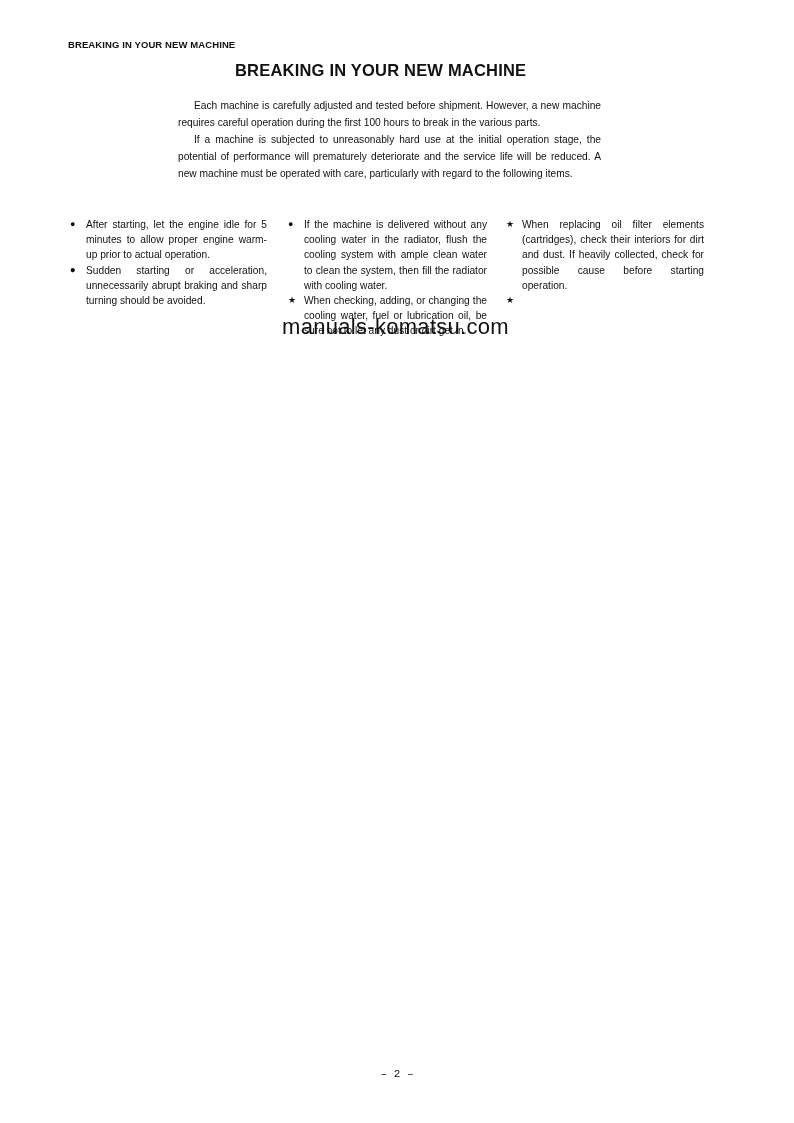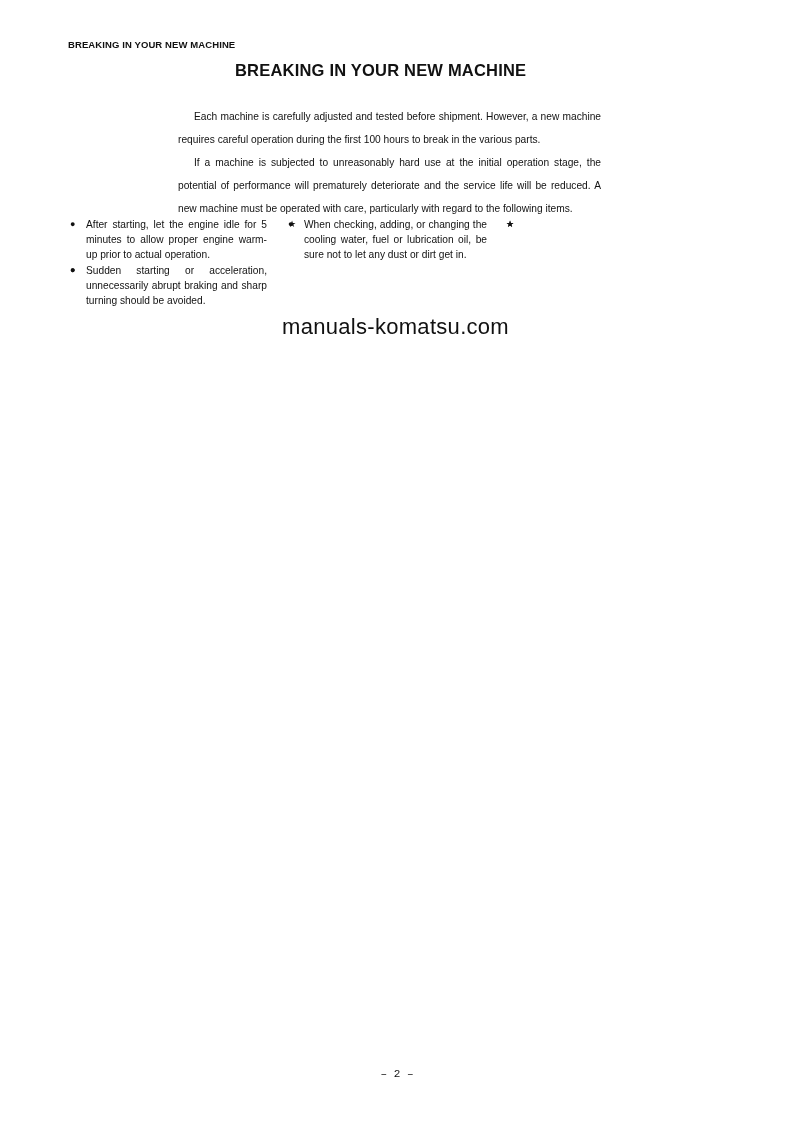--- a/index.html
+++ b/index.html
@@ -3,21 +3,21 @@
 <meta charset="utf-8">
 <style>
   html, body { margin: 0; padding: 0; background: #ffffff; }
   body { width: 794px; height: 1123px; position: relative; overflow: hidden;
          font-family: "Liberation Sans", sans-serif; color: #111; }
   .running-header { position: absolute; left: 68px; top: 39px; font-size: 9.5px;
          font-weight: bold; letter-spacing: 0.1px; }
   .title { position: absolute; left: 235px; top: 61px; font-size: 16.5px;
          font-weight: bold; letter-spacing: 0.2px; }
   .intro { position: absolute; left: 178px; top: 97px; width: 423px;
-         font-size: 10.2px; line-height: 23px; text-align: justify; margin-top: 8px; }
+         font-size: 10.2px; line-height: 17px; text-align: justify; }
   .intro p { margin: 0; text-indent: 16px; }
   .col { position: absolute; top: 217px; font-size: 10.2px; line-height: 15.2px; }
   .col1 { left: 70px; width: 197px; }
   .col2 { left: 288px; width: 199px; }
   .col3 { left: 506px; width: 198px; }
   .item { position: relative; padding-left: 16px; text-align: justify; }
   .bullet { position: absolute; left: 0; top: 0; width: 14px; font-size: 9px; }
   .watermark { position: absolute; left: 282px; top: 314px; font-size: 22px;
          color: #111; letter-spacing: 0.3px; }
   .page-num { position: absolute; left: 0; width: 794px; top: 1068px;
@@ -45,30 +45,32 @@
   </div>
   <div class="item">
     <span class="bullet">●</span>
     <span>Sudden starting or acceleration, unnecessarily abrupt braking and sharp turning should be avoided.</span>
   </div>
 </div>
 
 <div class="col col2">
   <div class="item">
     <span class="bullet">●</span>
+    <span>If the machine is delivered without any cooling water in the radiator, flush the cooling system with ample clean water to clean the system, then fill the radiator with cooling water.</span>
   </div>
   <div class="item">
     <span class="bullet">★</span>
     <span>When checking, adding, or changing the cooling water, fuel or lubrication oil, be sure not to let any dust or dirt get in.</span>
   </div>
 </div>
 
 <div class="col col3">
   <div class="item">
     <span class="bullet">★</span>
+    <span>When replacing oil filter elements (cartridges), check their interiors for dirt and dust. If heavily collected, check for possible cause before starting operation.</span>
   </div>
   <div class="item">
     <span class="bullet">★</span>
   </div>
 </div>
 
 <div class="watermark">manuals-komatsu.com</div>
 
 <div class="page-num">– 2 –</div>
 

